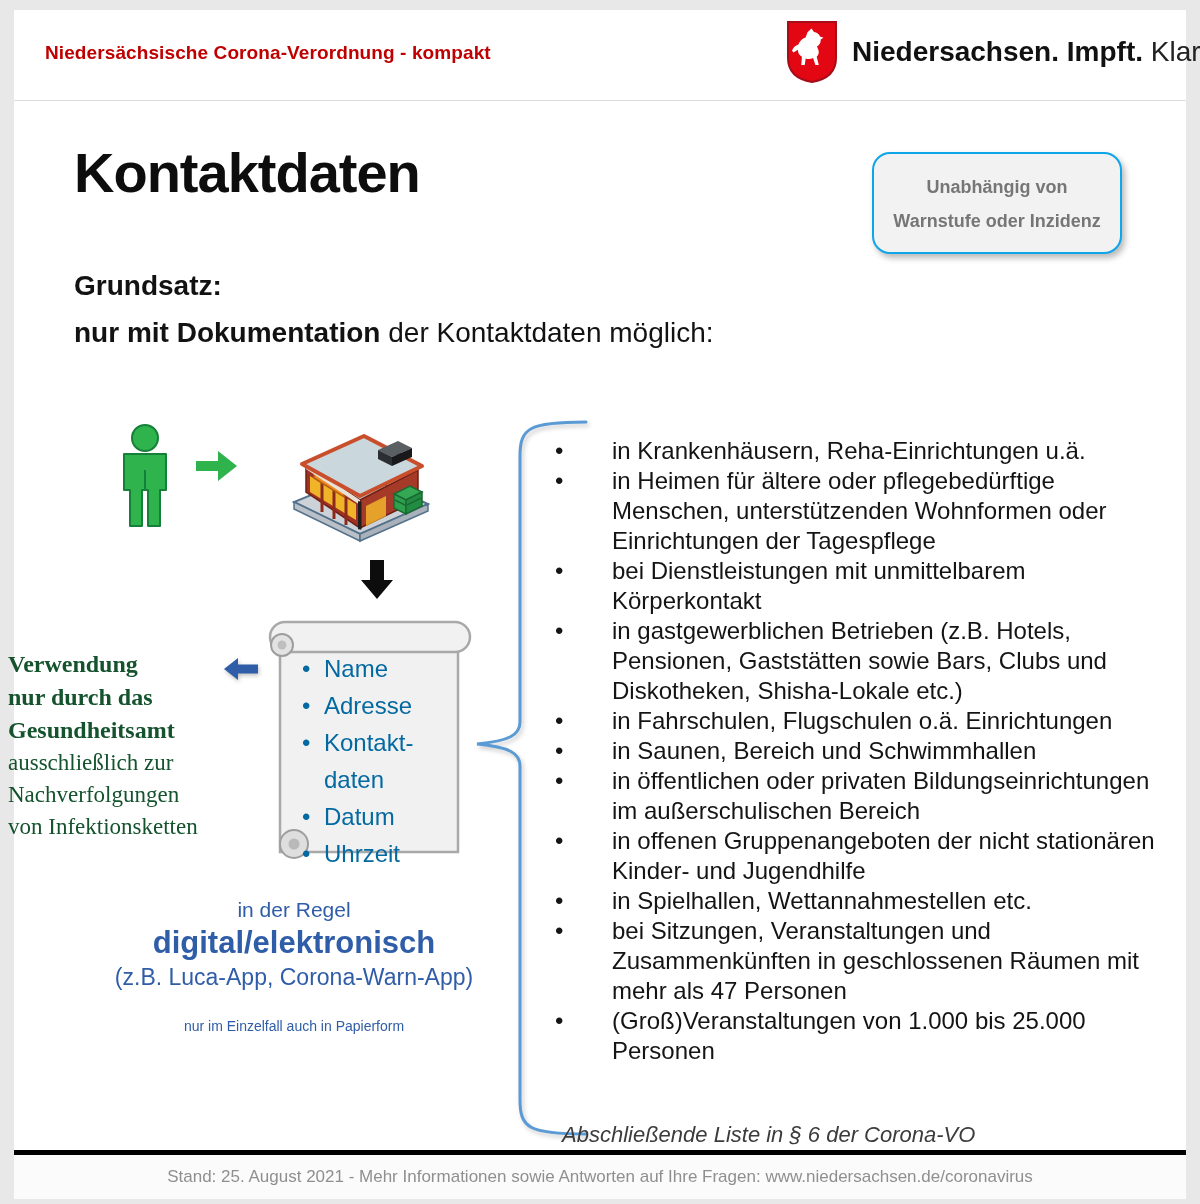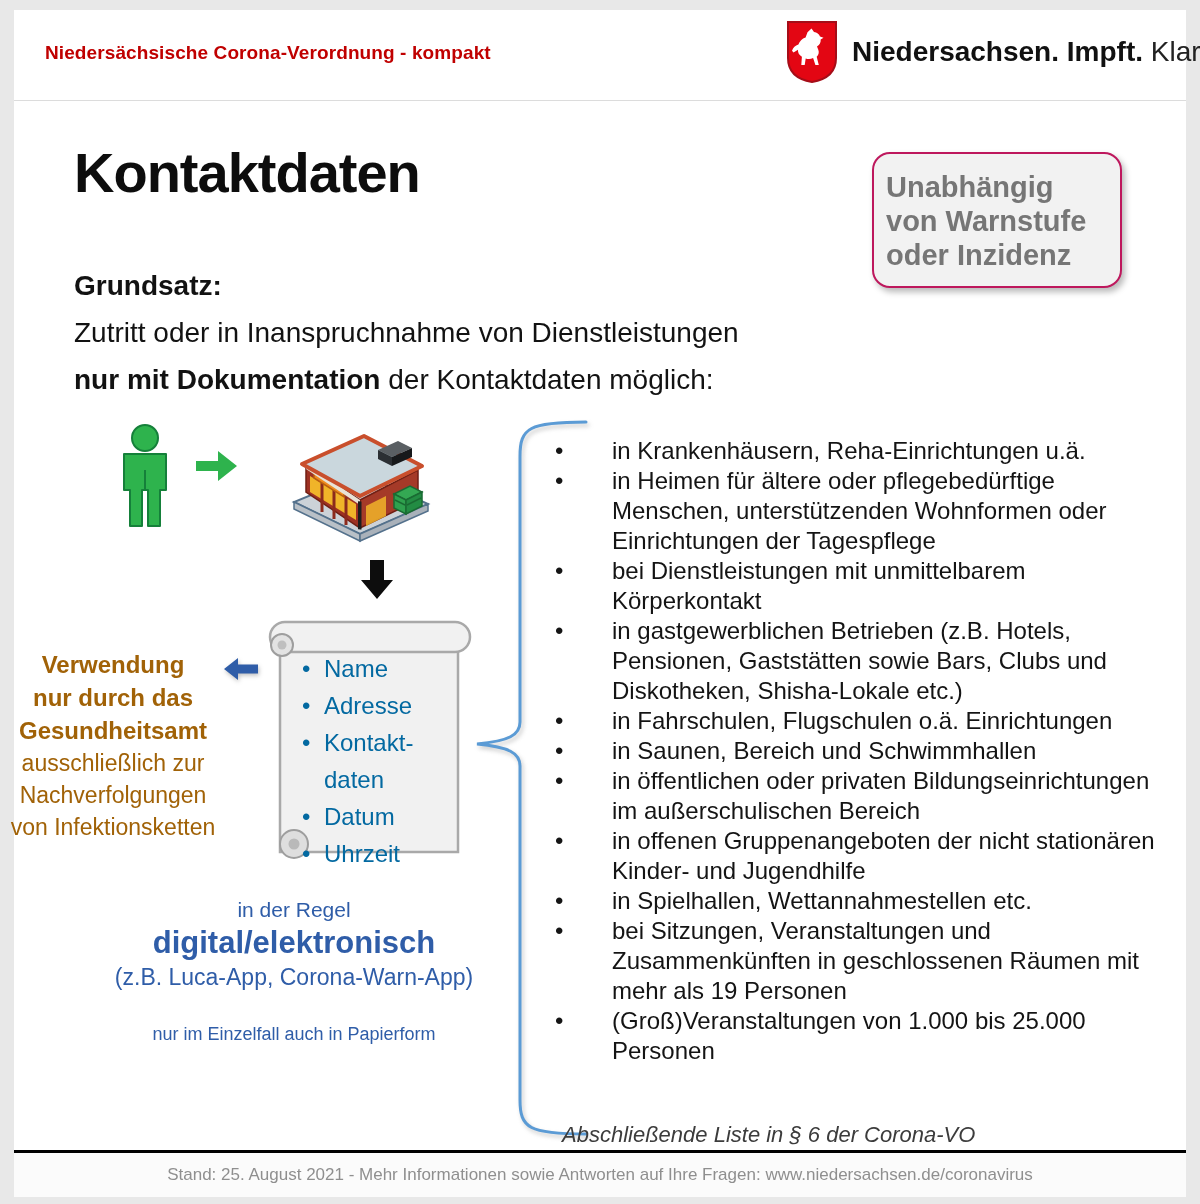--- a/index.html
+++ b/index.html
@@ -13,47 +13,47 @@
   .page{position:absolute;left:14px;top:10px;right:14px;bottom:10px;background:#ffffff;}
   .doc-title{left:45px;top:42px;font-size:19px;font-weight:700;color:#c00000;letter-spacing:.1px;}
   .logo{left:786px;top:20px;display:flex;align-items:center;gap:14px;}
   .brand-text{font-size:28px;color:#111;white-space:nowrap;}
   .brand-text .b{font-weight:700;}
   .brand-text .l{font-weight:400;color:#222;}
   .divider{left:14px;right:14px;top:100px;height:1px;background:#dcdcdc;}
   h1.title{left:74px;top:140px;margin:0;font-size:56px;font-weight:700;color:#0d0d0d;letter-spacing:-1px;position:absolute;}
   .badge{
     left:872px;top:152px;width:222px;padding:16px 12px 14px 12px;
-    background:#f2f2f2;border:2px solid #be185d;border-radius:18px;
+    background:#f2f2f2;border:2px solid #0ea5e9;border-radius:18px;
     box-shadow:3px 4px 6px rgba(0,0,0,.28);
-    font-size:29px;line-height:34px;font-weight:700;color:#767676;
+    text-align:center;font-size:18px;line-height:34px;font-weight:700;color:#767676;
   }
   .principle{left:74px;top:262px;font-size:28px;line-height:47px;color:#121212;width:900px;}
   .principle .hd{font-weight:700;}
   .principle .bold{font-weight:700;}
   
   .scroll-list{left:300px;top:650px;margin:0;padding:0;list-style:none;
     color:#0369a1;font-weight:400;font-size:24px;line-height:37px;width:170px;}
   .scroll-list li{position:relative;padding-left:24px;white-space:pre-line;}
   .scroll-list li::before{content:"\2022";position:absolute;left:2px;}
-  .usage{left:8px;top:648px;width:210px;text-align:center;color:#a16207;}
+  .usage{left:8px;top:648px;width:210px;text-align:left;color:#14532d;font-family:Liberation Serif, serif;}
   .usage .ub{font-size:24px;line-height:33px;font-weight:700;}
   .usage .ur{font-size:23px;line-height:32px;font-weight:400;}
   .digital{left:68px;top:896px;width:452px;text-align:center;color:#2f5da8;}
   .digital .d1{font-size:21px;line-height:28px;}
   .digital .d2{font-size:31px;line-height:38px;font-weight:700;}
   .digital .d3{font-size:23px;line-height:30px;}
-  .digital .d4{font-size:18px;line-height:28px;margin-top:28px;}
+  .digital .d4{font-size:14px;line-height:28px;margin-top:20px;}
   .checklist{left:545px;top:436px;margin:0;padding:0;list-style:none;width:625px;
     font-size:24px;line-height:30px;color:#141414;}
   .checklist li{position:relative;padding-left:67px;white-space:pre-line;}
   .checklist li::before{content:"\2022";position:absolute;left:10px;}
   .note{left:562px;top:1122px;font-size:22px;font-style:italic;color:#3c3c3c;}
   .footer-band{left:14px;right:14px;top:1150px;height:44px;background:#fbfbfb;
-    border-top:3px solid #000000;text-align:center;font-size:17px;line-height:44px;color:#8f8f8f;}
+    border-top:5px solid #000000;text-align:center;font-size:17px;line-height:44px;color:#8f8f8f;}
   .brace{filter:drop-shadow(2px 3px 2px rgba(110,110,110,.35));}
   .arrow-shadow{filter:drop-shadow(1px 2px 2px rgba(0,0,0,.25));}
 </style>
 </head>
 <body>
 
 <div class="page"></div>
 
 <div class="abs doc-title">Niedersächsische Corona-Verordnung - kompakt</div>
 
@@ -68,21 +68,20 @@
   </div>
 </div>
 
 <div class="abs divider"></div>
 
 <h1 class="title">Kontaktdaten</h1>
 <div class="abs badge">Unabhängig von Warnstufe oder Inzidenz</div>
 
 <div class="abs principle">
   <div class="hd">Grundsatz:</div>
-  <div>Zutritt oder in Inanspruchnahme von Dienstleistungen</div>
   <div><span class="bold">nur mit Dokumentation</span><span> der Kontaktdaten möglich:</span></div>
 </div>
 
 <svg class="abs" style="left:112px;top:424px;" width="66" height="104" viewBox="0 0 66 104">
   <circle cx="33" cy="14" r="13" fill="#2eb34d" stroke="#15803a" stroke-width="2"></circle>
   <path d="M12,30 H54 V66 H48 V102 H36 V66 H30 V102 H18 V66 H12 Z" fill="#2eb34d" stroke="#15803a" stroke-width="2" stroke-linejoin="round"></path>
   <line x1="33" y1="46" x2="33" y2="66" stroke="#15803a" stroke-width="2"></line>
 </svg>
 
 <svg class="abs" style="left:196px;top:450px;" width="42" height="32" viewBox="0 0 42 32">
@@ -177,19 +176,19 @@
 Diskotheken, Shisha-Lokale etc.)</li>
   <li>in Fahrschulen, Flugschulen o.ä. Einrichtungen</li>
   <li>in Saunen, Bereich und Schwimmhallen</li>
   <li>in öffentlichen oder privaten Bildungseinrichtungen
 im außerschulischen Bereich</li>
   <li>in offenen Gruppenangeboten der nicht stationären
 Kinder- und Jugendhilfe</li>
   <li>in Spielhallen, Wettannahmestellen etc.</li>
   <li>bei Sitzungen, Veranstaltungen und
 Zusammenkünften in geschlossenen Räumen mit
-mehr als 19 Personen</li>
+mehr als 47 Personen</li>
   <li>(Groß)Veranstaltungen von 1.000 bis 25.000
 Personen</li>
 </ul>
 <div class="abs note">Abschließende Liste in § 6 der Corona-VO</div>
 
 <div class="abs footer-band">Stand: 25. August 2021 - Mehr Informationen sowie Antworten auf Ihre Fragen: www.niedersachsen.de/coronavirus</div>
 
 </body></html>

